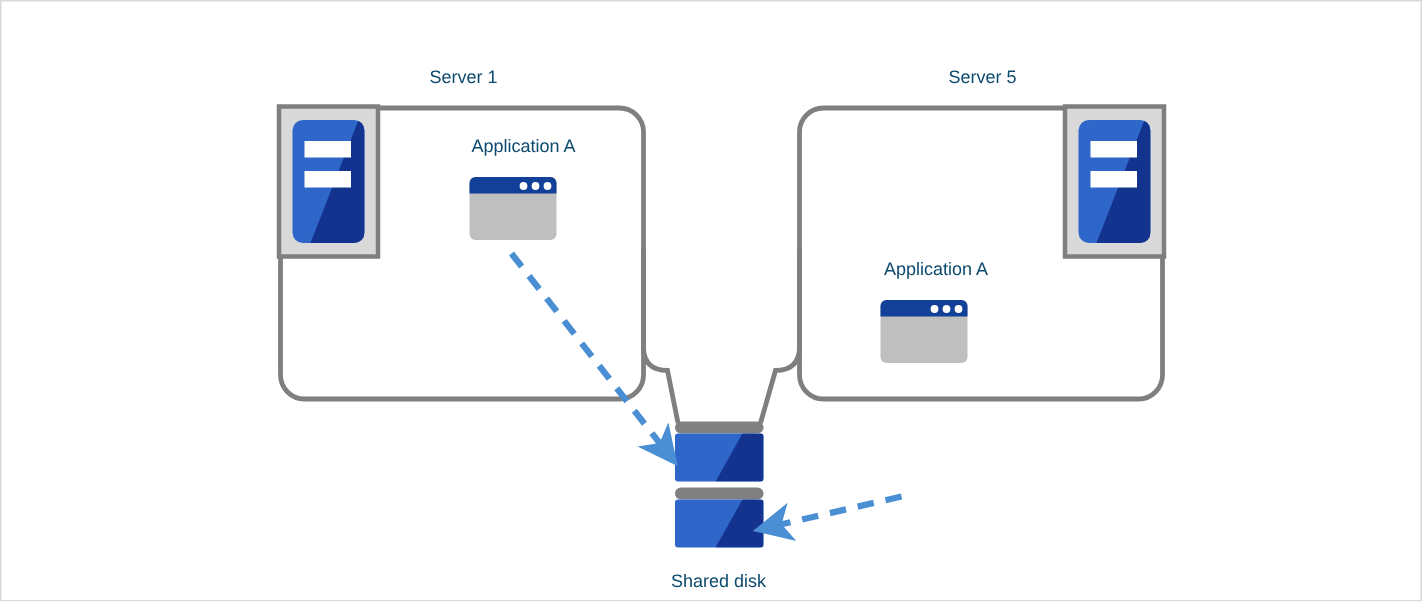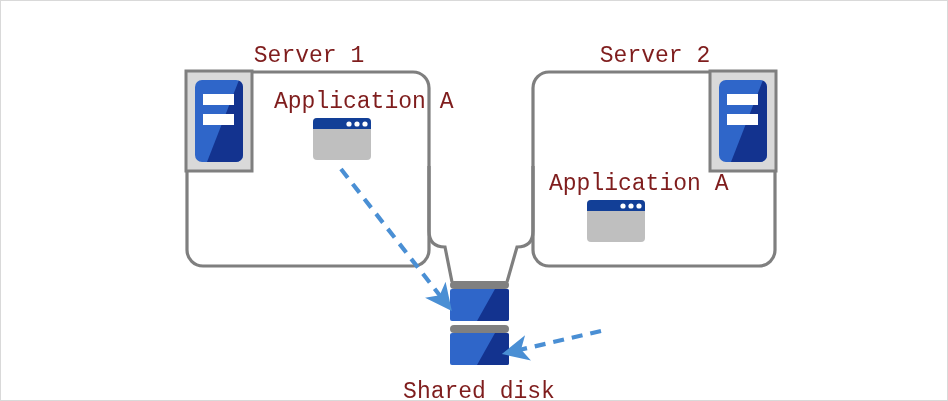--- a/index.html
+++ b/index.html
@@ -21,23 +21,23 @@
   }
   #diagram-svg {
     position: absolute;
     left: 0;
     top: 0;
     width: 948px;
     height: 401px;
   }
   .lbl {
     position: absolute;
-    color: #7f1d1d;
-    font-size: 23px;
-    font-family: Liberation Mono, monospace;
+    color: #0c4a6e;
+    font-size: 12px;
+    font-family: Liberation Sans, sans-serif;
     white-space: nowrap;
     line-height: 1;
   }
   #server1-title { left: 243px; top: 44px; width: 130px; text-align: center; }
   #server2-title { left: 589px; top: 44px; width: 130px; text-align: center; }
   #app1-label { left: 273px; top: 90px; width: 150px; text-align: center; }
   #app2-label { left: 548px; top: 172px; width: 150px; text-align: center; }
   #disk-label { left: 398px; top: 368px; width: 160px; text-align: center; margin-top: 12px; }
 </style>
 </head>
@@ -133,21 +133,21 @@
     <g>
       <line x1="340" y1="168" x2="440" y2="296" stroke="#4a8fd4" stroke-width="4.2" stroke-dasharray="11 8" marker-end="url(#arrowBlue)"></line>
     </g>
     <g>
       <line x1="600" y1="330" x2="518" y2="349" stroke="#4a8fd4" stroke-width="4.2" stroke-dasharray="11 8" marker-end="url(#arrowBlue)"></line>
     </g>
   </svg>
 
   <div class="lbl" id="server1-title">Server 1</div>
 
-  <div class="lbl" id="server2-title">Server 2</div>
+  <div class="lbl" id="server2-title">Server 5</div>
 
   <div class="lbl" id="app1-label">Application A</div>
 
   <div class="lbl" id="app2-label">Application A</div>
 
   <div class="lbl" id="disk-label">Shared disk</div>
 
 </div>
 
 </body></html>

